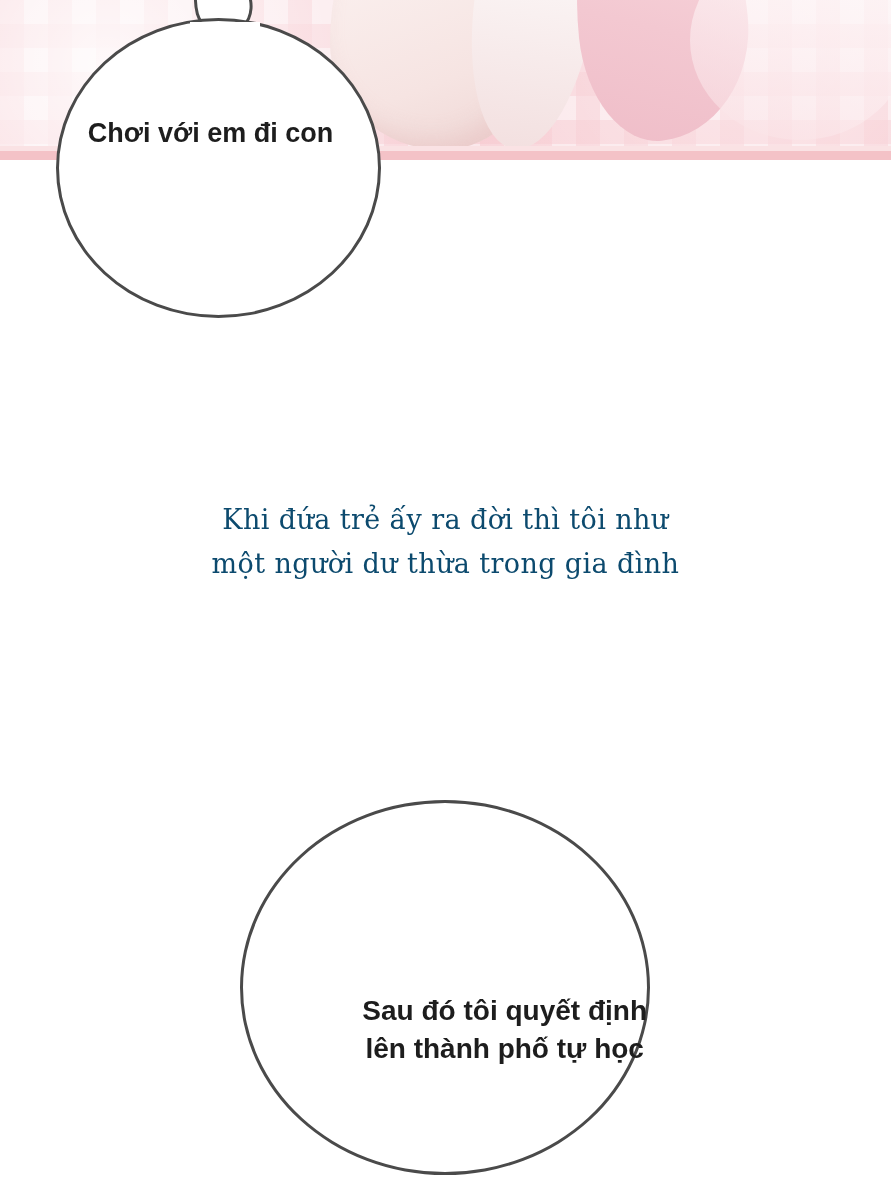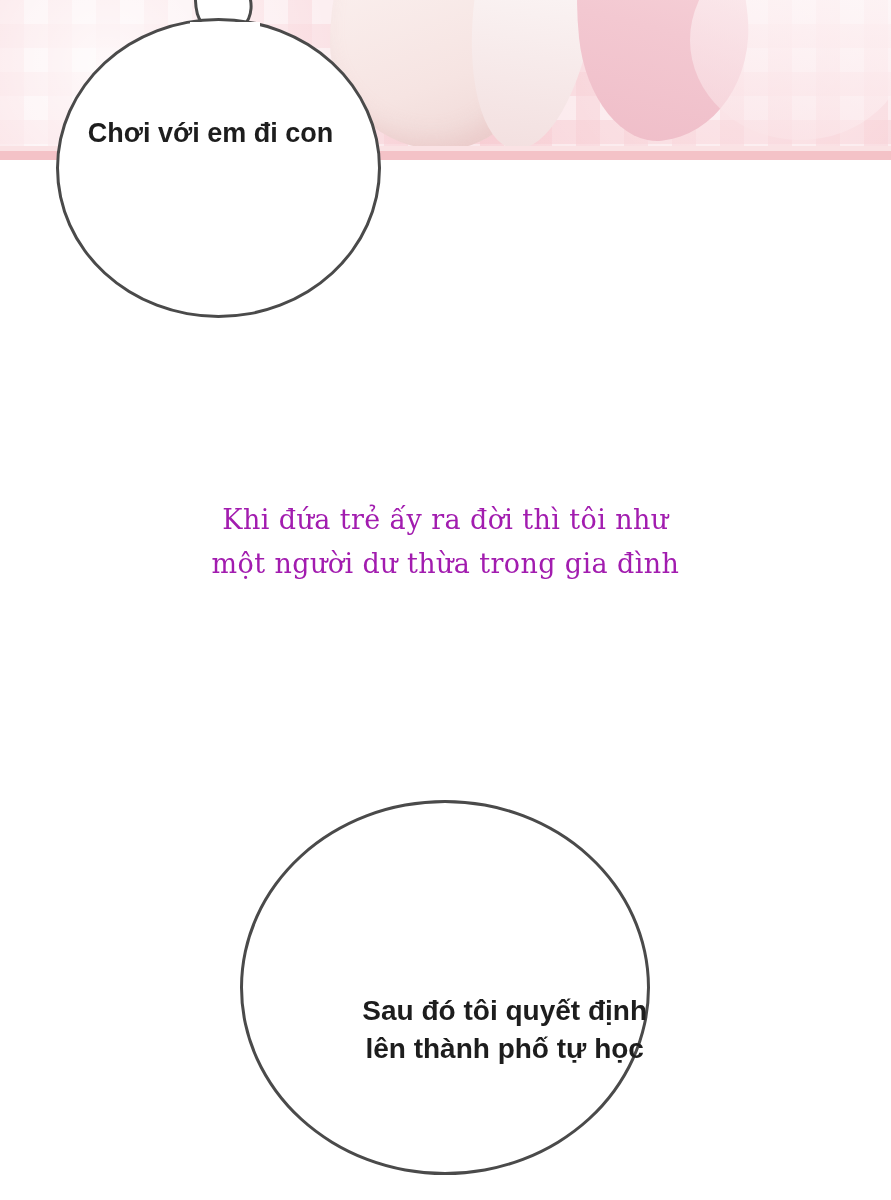--- a/index.html
+++ b/index.html
@@ -166,21 +166,21 @@
     transform: translateY(42px);
   }
 
   
   .narration {
     position: absolute;
     left: 0;
     top: 498px;
     width: 891px;
     text-align: center;
-    color: #a21caf;
+    color: #0c4a6e;
     font-family: "DejaVu Serif", serif;
     font-size: 27px;
     line-height: 1.62;
     letter-spacing: 0.4px;
     white-space: pre-line;
     text-shadow:
       1px 0 0 #ffffff,
       -1px 0 0 #ffffff,
       0 1px 0 #ffffff,
       0 -1px 0 #ffffff;

